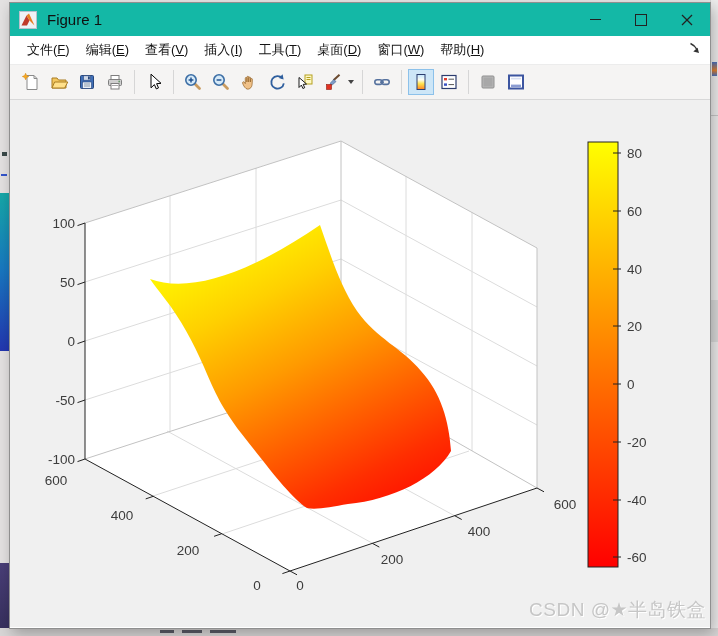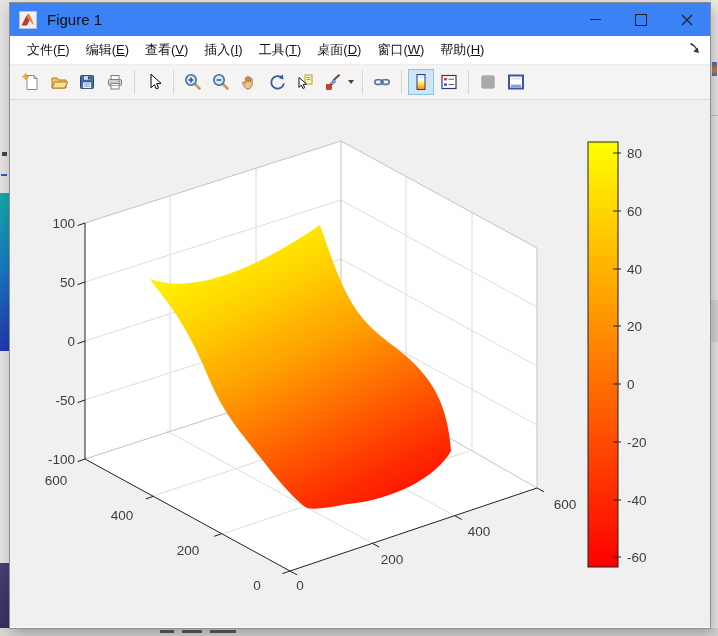--- a/index.html
+++ b/index.html
@@ -19,21 +19,21 @@
       background:linear-gradient(180deg,#4a72c0 0%,#e08030 60%,#4a72c0 100%);}
   .sliver-right .hline{position:absolute;left:0;top:115px;width:7px;height:1px;background:#c9c9c9;}
   .sliver-right .blotch{position:absolute;left:0;top:300px;width:7px;height:42px;background:#dcdcdc;}
   .bottom-strip{position:absolute;left:0;top:628px;width:718px;height:8px;background:#d8d6d6;}
   .bottom-strip i{position:absolute;top:2px;height:3px;background:#5a5a66;display:block;}
 
   
   .window{position:absolute;left:9px;top:2px;width:700px;height:625px;background:#ffffff;
           border:1px solid #8f8f8f;box-shadow:3px 5px 14px rgba(0,0,0,.28);box-sizing:content-box;}
 
-  .titlebar{height:33px;background:#3b82f6;display:flex;align-items:center;position:relative;}
+  .titlebar{height:33px;background:#14b8a6;display:flex;align-items:center;position:relative;}
   .app-icon{width:18px;height:18px;margin-left:9px;flex:none;}
   .win-title{font-size:15px;color:#101010;margin-left:10px;}
   .win-controls{position:absolute;right:0;top:0;height:33px;display:flex;}
   .win-btn{width:46px;height:33px;display:flex;align-items:center;justify-content:center;}
   .glyph-min{width:11px;height:1px;background:#222;}
   .glyph-max{width:10px;height:10px;border:1px solid #222;}
 
   .menubar{height:28px;background:#fff;border-bottom:1px solid #ececec;display:flex;
            align-items:center;font-size:13px;color:#141414;padding-left:9px;position:relative;}
   .menu-item{padding:0 8px;cursor:default;}
@@ -379,14 +379,15 @@
           <text class="tick-label" x="627" y="272.5">40</text>
           <text class="tick-label" x="627" y="329.5">20</text>
           <text class="tick-label" x="627" y="387.5">0</text>
           <text class="tick-label" x="627" y="445.5">-20</text>
           <text class="tick-label" x="627" y="503.5">-40</text>
           <text class="tick-label" x="627" y="560.5">-60</text>
         </g>
       </g>
     </svg>
 
+    <div class="watermark">CSDN @★半岛铁盒</div>
   </div>
 </div>
 
 </body></html>

